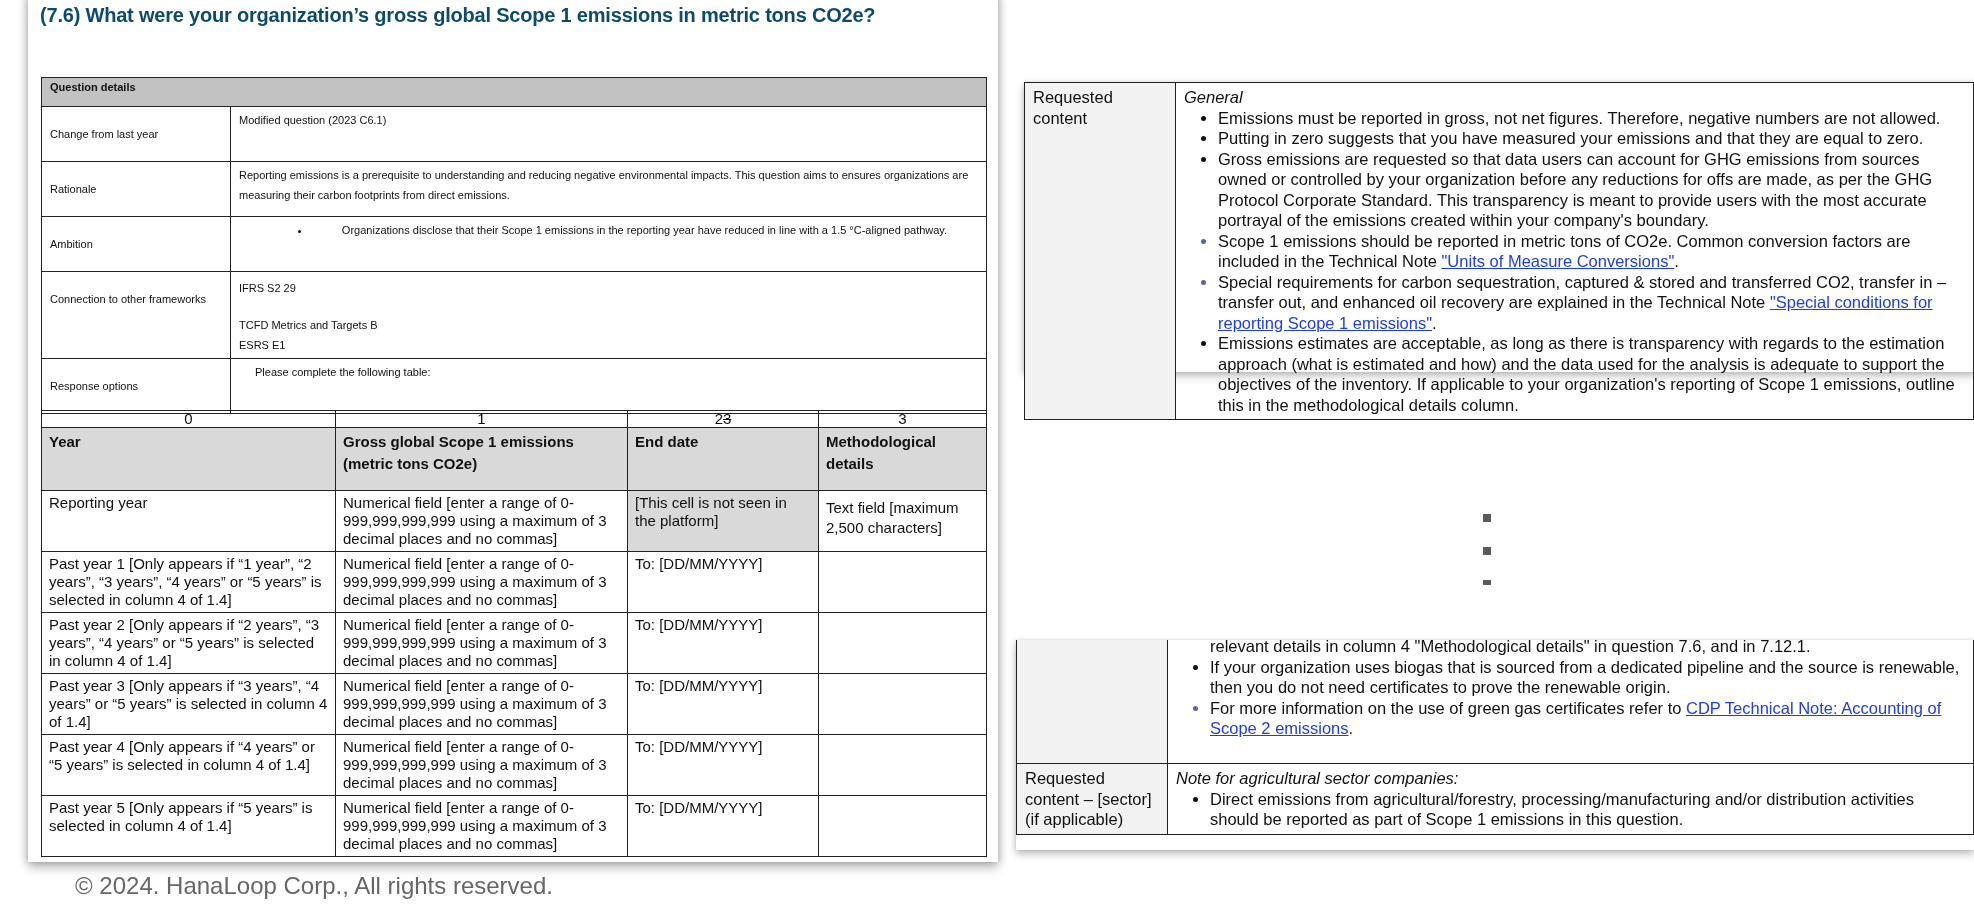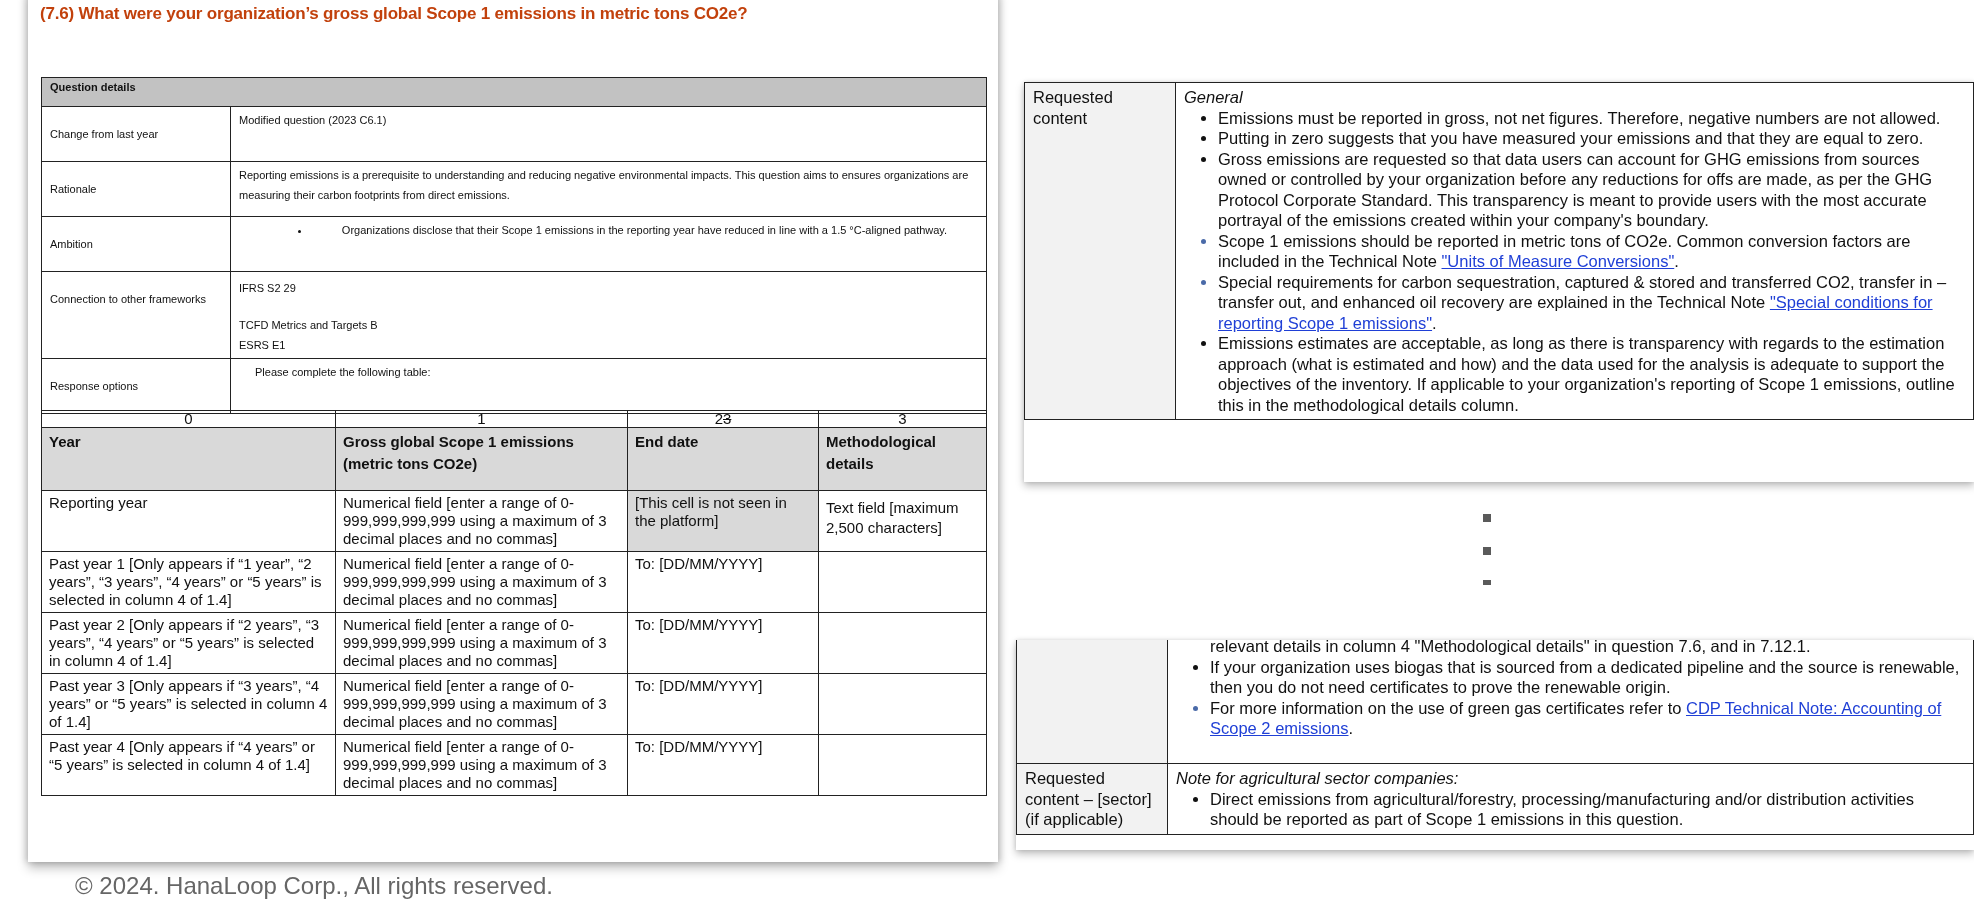--- a/index.html
+++ b/index.html
@@ -10,21 +10,21 @@
     color: #111;
     position: relative;
   }
   .page-left {
     position: absolute; left: 28px; top: -10px; width: 970px; height: 872px;
     background: #fff;
     box-shadow: 0 6px 10px rgba(0,0,0,0.25), -3px 0 6px rgba(0,0,0,0.12), 3px 0 6px rgba(0,0,0,0.12);
   }
   .title {
     position: absolute; left: 12px; top: 14px;
-    font-size: 17px; font-weight: bold; color: #c2410c; letter-spacing: -0.2px;
+    font-size: 20px; font-weight: bold; color: #0c4a6e; letter-spacing: -0.2px;
   }
   table { border-collapse: collapse; }
   td, th { border: 1.5px solid #222; vertical-align: top; }
   .qd-table { position: absolute; left: 13px; top: 87px; width: 946px; font-size: 11px; }
   .qd-table .hdr { background: #c2c2c2; font-weight: bold; padding: 3px 8px; height: 22px; }
   .qd-table td.lbl { width: 172px; padding: 17px 8px; line-height: 20px; }
   .qd-table td.val { padding: 3px 8px; line-height: 20px; }
   .qd-table ul { margin: 0; padding-left: 72px; }
   .qd-table li { margin: 0; text-align: center; }
   .resp-table { position: absolute; left: 13px; top: 420px; width: 946px; font-size: 15px; }
@@ -34,21 +34,21 @@
   .resp-table .grey { background: #d9d9d9; }
   .strike { text-decoration: line-through; }
   .footer {
     position: absolute; left: 75px; top: 872px;
     font-size: 24px; color: #666;
   }
   .panel {
     position: absolute; background: #fff;
     box-shadow: 0 4px 8px rgba(0,0,0,0.25), 0 0 4px rgba(0,0,0,0.12);
   }
-  .panel-a { left: 1024px; top: 82px; width: 950px; height: 400px; }
+  .panel-a { left: 1024px; top: 82px; width: 950px; height: 290px; }
   .panel-b { left: 1016px; top: 640px; width: 958px; height: 210px; }
   .rc-table { width: 100%; font-size: 16.5px; }
   .rc-table td { padding: 4px 8px; line-height: 20.5px; }
   .rc-table td.lbl { width: 134px; background: #f2f2f2; }
   .rc-table ul { margin: 0; padding-left: 34px; }
   .rc-table li { margin: 0; }
   .rc-table li.blue::marker { color: #4a6aa8; }
   .italic { font-style: italic; }
   a.link { color: #1f3fd6; text-decoration: underline; }
   .dots { position: absolute; left: 1483px; }
@@ -139,20 +139,26 @@
       <td>Numerical field [enter a range of 0-999,999,999,999 using a maximum of 3 decimal places and no commas]</td>
       <td>To: [DD/MM/YYYY]</td>
       <td></td>
     </tr>
     <tr>
       <td>Past year 4 [Only appears if “4 years” or “5 years” is selected in column 4 of 1.4]</td>
       <td>Numerical field [enter a range of 0-999,999,999,999 using a maximum of 3 decimal places and no commas]</td>
       <td>To: [DD/MM/YYYY]</td>
       <td></td>
     </tr>
+    <tr>
+      <td>Past year 5 [Only appears if “5 years” is selected in column 4 of 1.4]</td>
+      <td>Numerical field [enter a range of 0-999,999,999,999 using a maximum of 3 decimal places and no commas]</td>
+      <td>To: [DD/MM/YYYY]</td>
+      <td></td>
+    </tr>
   </tbody>
     </table>
 </div>
 
 <div class="footer">© 2024. HanaLoop Corp., All rights reserved.</div>
 
 <div class="panel panel-a">
   <table class="rc-table">
     <tbody>
         <tr>

